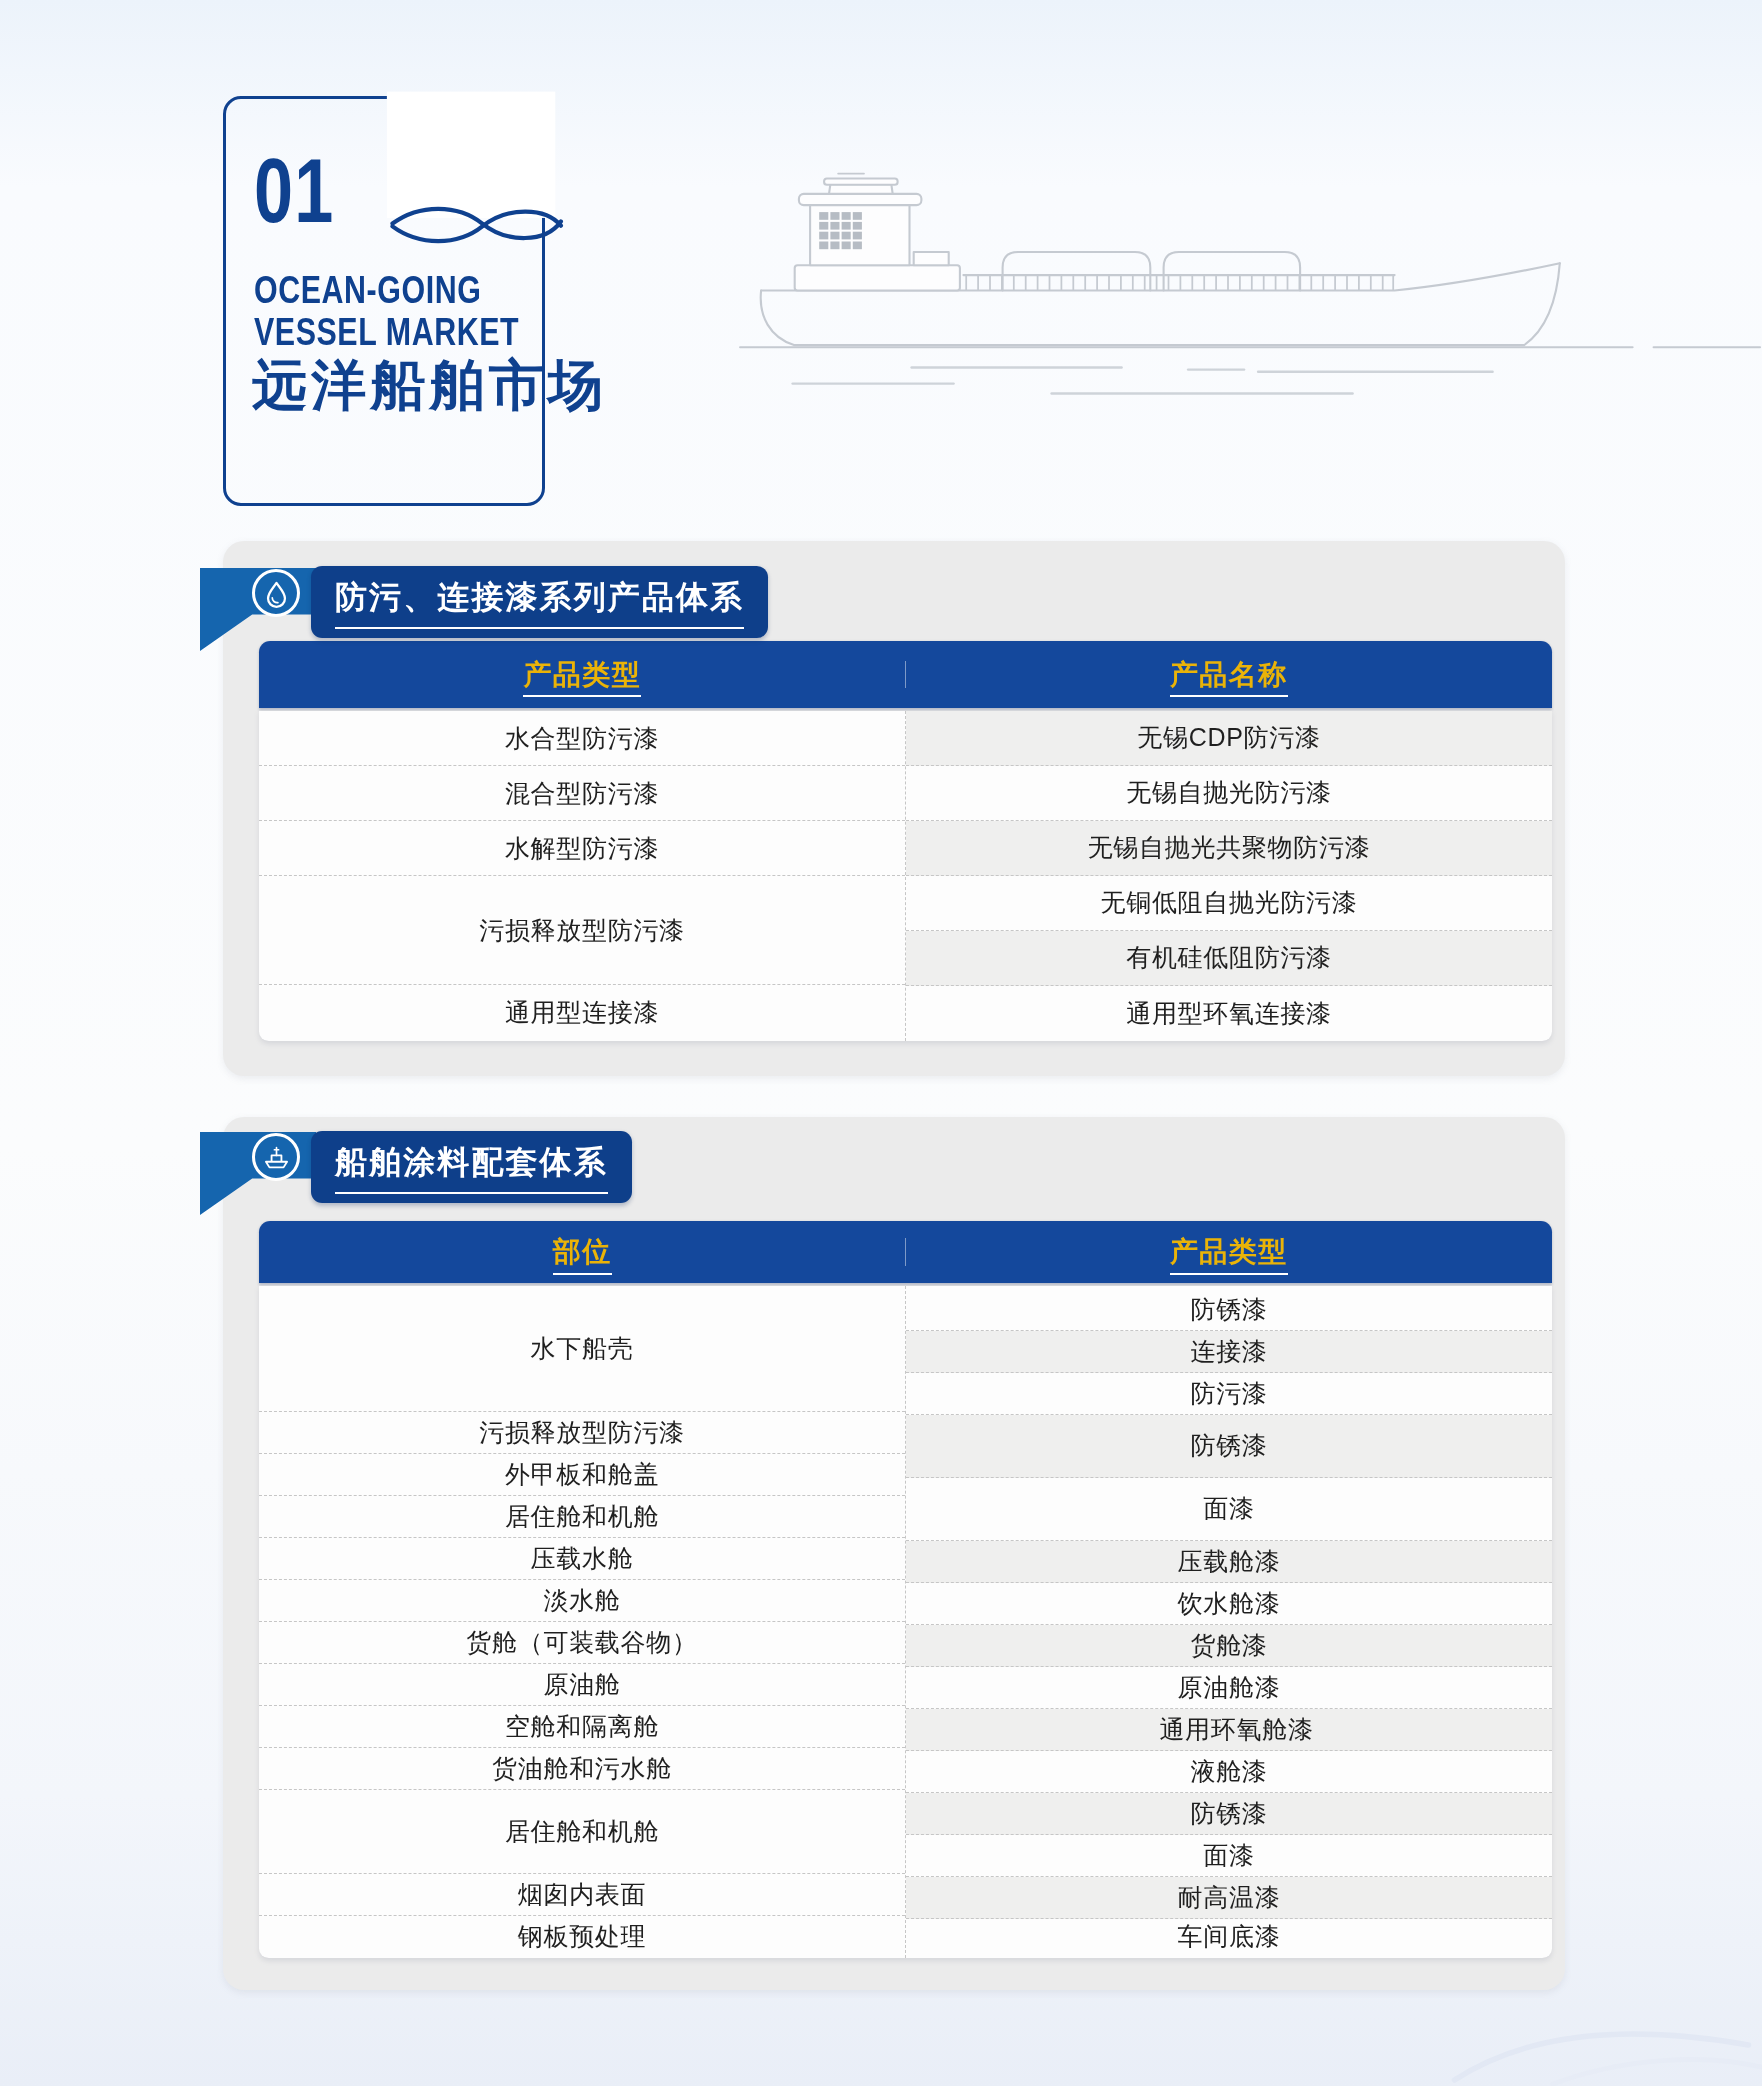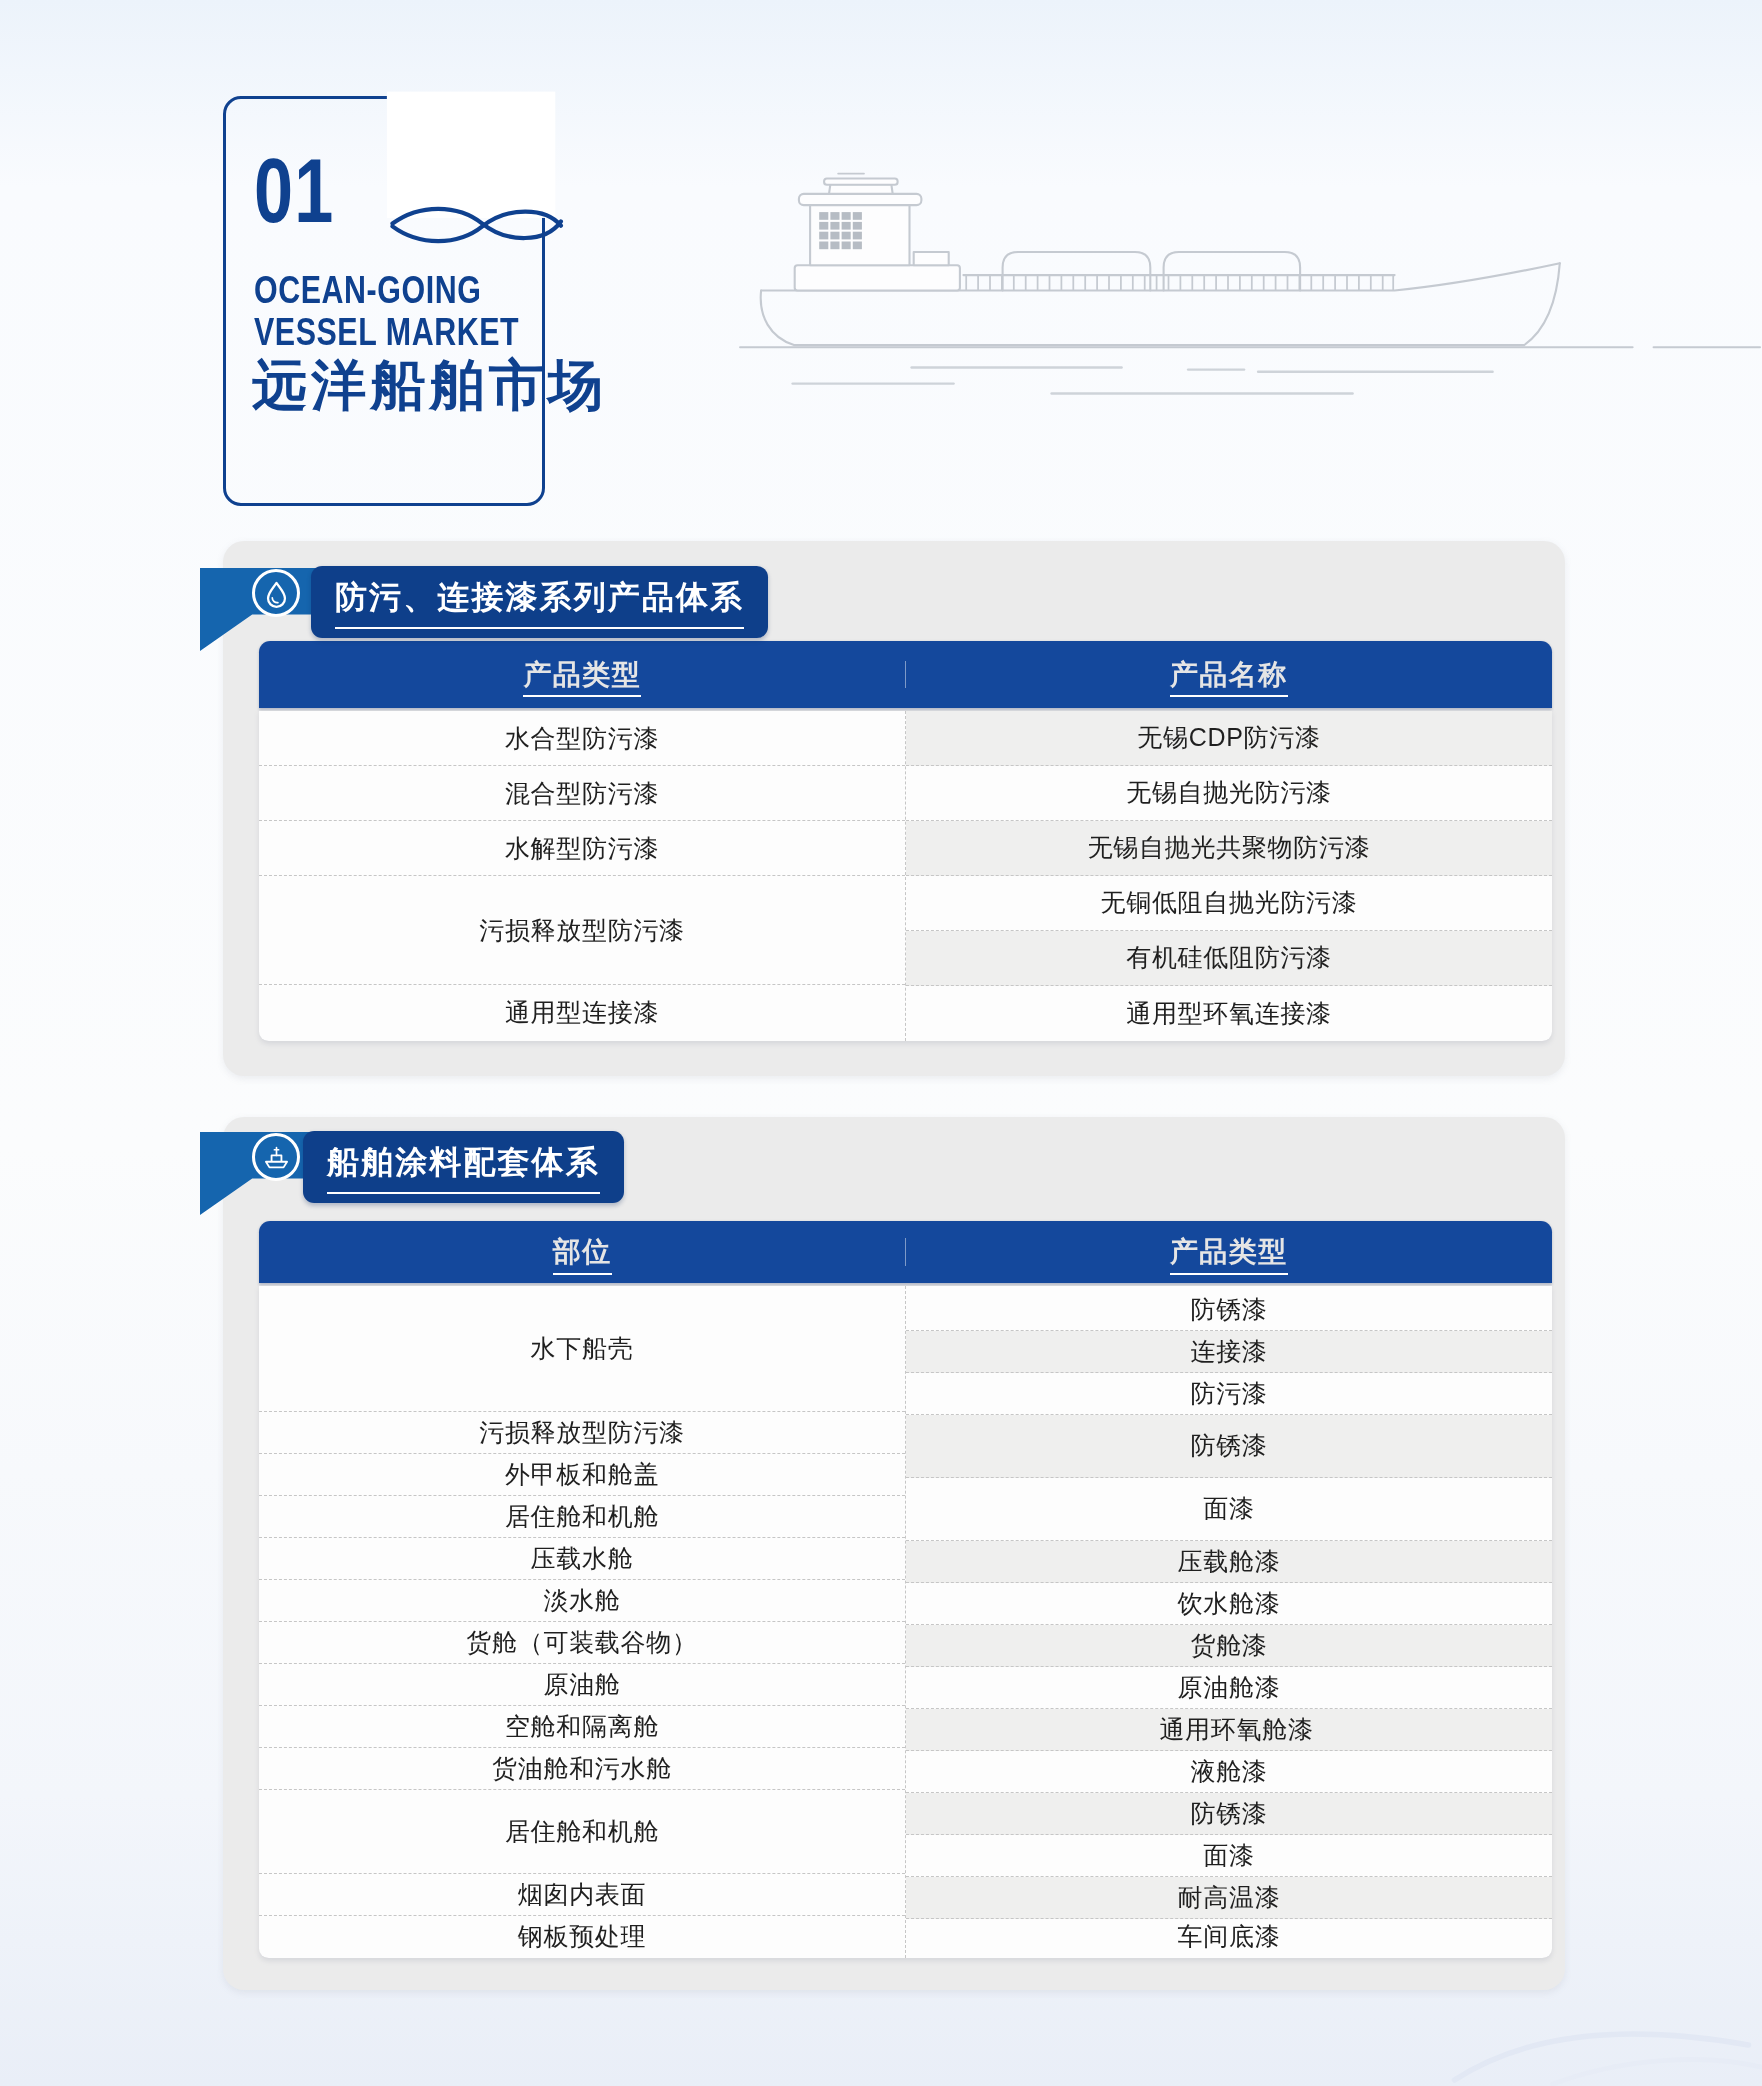--- a/index.html
+++ b/index.html
@@ -56,21 +56,21 @@
   }
   .icon-circle.c1{left:252px;top:569px;}
   .icon-circle.c2{left:252px;top:1133px;}
 
   .banner{
     height:72px;background:#0e3f8a;border-radius:11.2px;z-index:2;
     display:inline-flex;align-items:center;padding:0 24px;
     box-shadow:0 2.1px 4.2px rgba(10,40,90,.25);
   }
   .banner.b1{left:311px;top:566px;}
-  .banner.b2{left:303px;top:1131px;}
+  .banner.b2{left:311px;top:1131px;}
   .banner span{
     color:#fff;font-size:32px;font-weight:bold;letter-spacing:2.1px;
     border-bottom:2.8px solid #fff;padding-bottom:7px;white-space:nowrap;
   }
 
   
   .tbl{left:259px;width:1293px;}
   .tbl.t1{top:641px;}
   .tbl.t2{top:1221px;}
   .thead{
@@ -79,21 +79,21 @@
     box-shadow:0 1.4px 2.8px rgba(20,40,90,.25);
   }
   .t1 .thead{height:67px;}
   .t2 .thead{height:62px;}
   .th{flex:1;text-align:center;position:relative;}
   .th+.th::before{
     content:'';position:absolute;left:-0.7px;top:14%;bottom:14%;width:1.4px;
     background:rgba(255,255,255,.45);
   }
   .th span{
-    color:#e5e5e5;font-size:28px;font-weight:bold;letter-spacing:1.4px;
+    color:#eab308;font-size:28px;font-weight:bold;letter-spacing:1.4px;
     border-bottom:2.1px solid #fff;padding-bottom:5.6px;
   }
   .tbody{
     display:flex;background:#fdfdfd;border-radius:0 0 9.8px 9.8px;overflow:hidden;
     box-shadow:0 2.1px 5.6px rgba(120,130,150,.18);
   }
   .col{flex:1;display:flex;flex-direction:column;justify-content:center;}
   .col-right{border-left:1.4px dashed #c6c6c6;}
   .cell{
     display:flex;align-items:center;justify-content:center;box-sizing:border-box;

